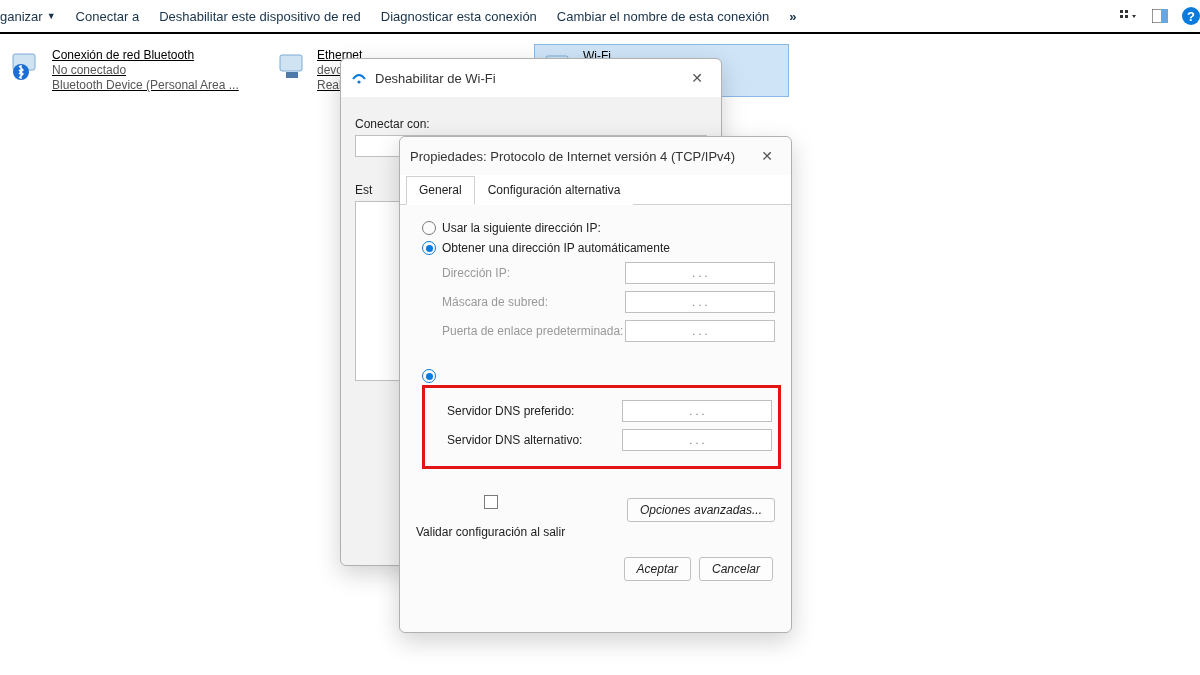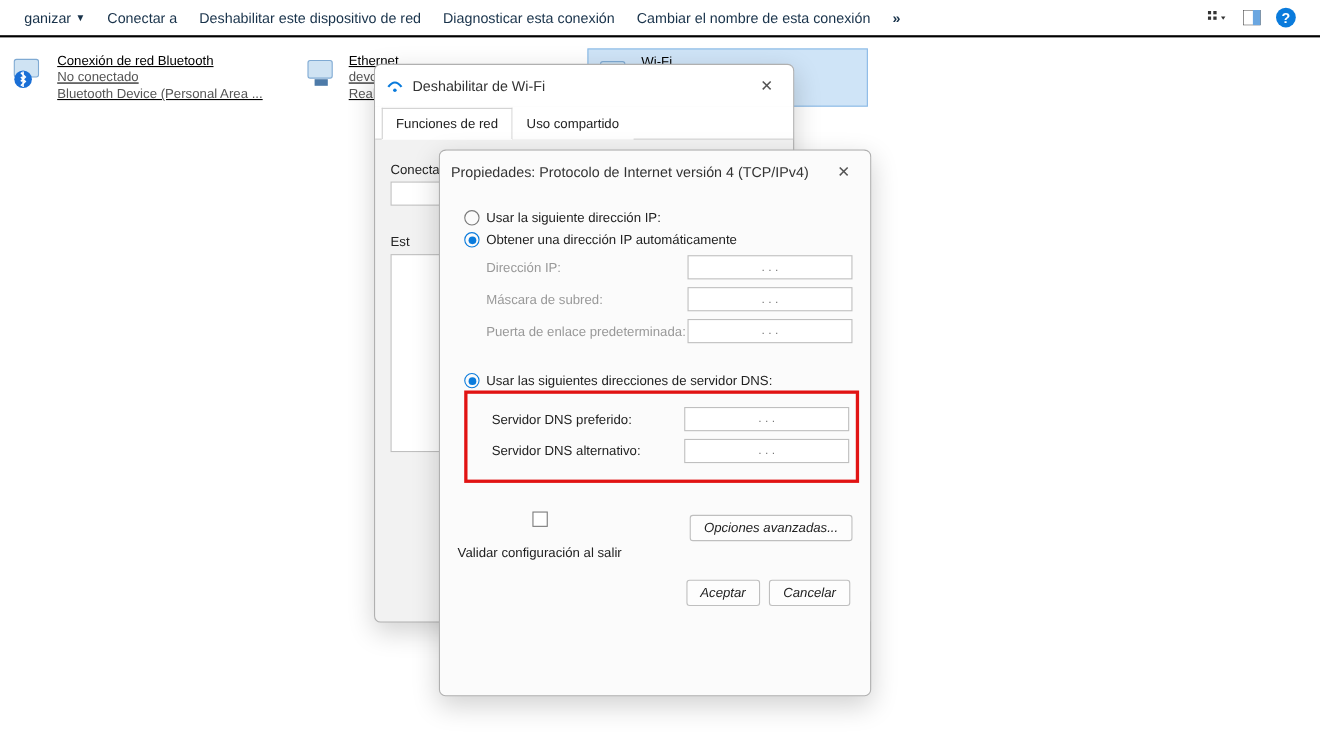--- a/index.html
+++ b/index.html
@@ -1,19 +1,19 @@
 <!DOCTYPE html>
 <html><head>
 <meta charset="utf-8">
 <style>
   * { box-sizing: border-box; font-family: 'Segoe UI', Tahoma, sans-serif; }
   html, body { margin: 0; padding: 0; width: 1200px; height: 675px; background: #fff; overflow: hidden; font-size: 12px; color: #000; }
 
   
-  .cmdbar { position: absolute; top: 0; left: 0; right: 0; height: 34px; border-bottom: 2px solid #000; background: #fff; display: flex; align-items: center; padding: 0 22px; gap: 20px; font-size: 13px; }
+  .cmdbar { position: absolute; top: 0; left: 0; right: 0; height: 34px; border-bottom: 2px solid #000; background: #fff; display: flex; align-items: center; padding: 0 0; gap: 20px; font-size: 13px; }
   .cmdbar-item { color: #18324a; cursor: default; display: inline-flex; align-items: center; gap: 4px; }
   .cmdbar-item .tri { font-size: 9px; }
   .cmdbar .overflow { font-weight: bold; }
   .cmdbar-right { margin-left: auto; display: flex; align-items: center; gap: 14px; }
   .cmdbar-right svg, .cmdbar-right .hicon { display:block; }
   .help-icon { width:18px;height:18px;border-radius:50%; background:#0a7bdc; color:#fff; font-weight:bold; display:flex;align-items:center;justify-content:center; font-size:13px;}
 
   
   .adapters { position:absolute; top:44px; left:0; right:0; display:flex; gap:10px; padding-left:4px;text-decoration:underline; }
   .adapter { display:flex; align-items:flex-start; gap:6px; padding:4px 6px; width:255px; }
@@ -145,38 +145,38 @@
 
 <div id="win-wifi" class="win">
   <div class="titlebar">
     <svg class="ticon" viewBox="0 0 16 16">
         <path d="M2 9 q6 -8 12 0" stroke="#0a7bdc" fill="none" stroke-width="2"></path>
         <circle cx="8" cy="12" r="1.6" fill="#0a7bdc"></circle>
       </svg>
     <span class="ttl">Deshabilitar de Wi-Fi</span>
     <span class="closebtn">✕</span>
   </div>
-  <div class="tabstrip">
-    <div class="tab active">Funciones de red</div>
-    <div class="tab">Uso compartido</div>
-  </div>
   <div class="body">
     <div class="stub-row">Conectar con:</div>
     <div class="stub-box" style="height:22px"></div>
     <div style="height:18px"></div>
     <div class="stub-row">Est</div>
     <div class="stub-box" style="height:180px"></div>
   </div>
 </div>
 
 <div id="win-ipv4" class="win">
   <div class="titlebar">
     <span class="ttl">Propiedades: Protocolo de Internet versión 4 (TCP/IPv4)</span>
     <span class="closebtn">✕</span>
   </div>
+  <div class="tabstrip">
+    <div class="tab active">General</div>
+    <div class="tab">Configuración alternativa</div>
+  </div>
   <div class="body">
 
     <div class="group-inner">
       <div class="radio-row">
         <span class="radio"></span>
         <span>Usar la siguiente dirección IP:</span>
       </div>
       <div class="radio-row">
         <span class="radio sel"></span>
         <span>Obtener una dirección IP automáticamente</span>
@@ -199,21 +199,20 @@
             <span>.       .       .</span>
           </span>
       </div>
     </div>
 
     <div class="sep"></div>
 
     <div class="group-inner">
       <div class="radio-row">
         <span class="radio sel"></span>
-        <span>Usar las siguientes direcciones de servidor DNS:</span>
       </div>
 
       <div class="highlight-box">
         <div class="field-row enabled">
           <span class="flabel">Servidor DNS preferido:</span>
           <span class="ip-input">
               <span>.       .       .</span>
             </span>
         </div>
         <div class="field-row enabled">

